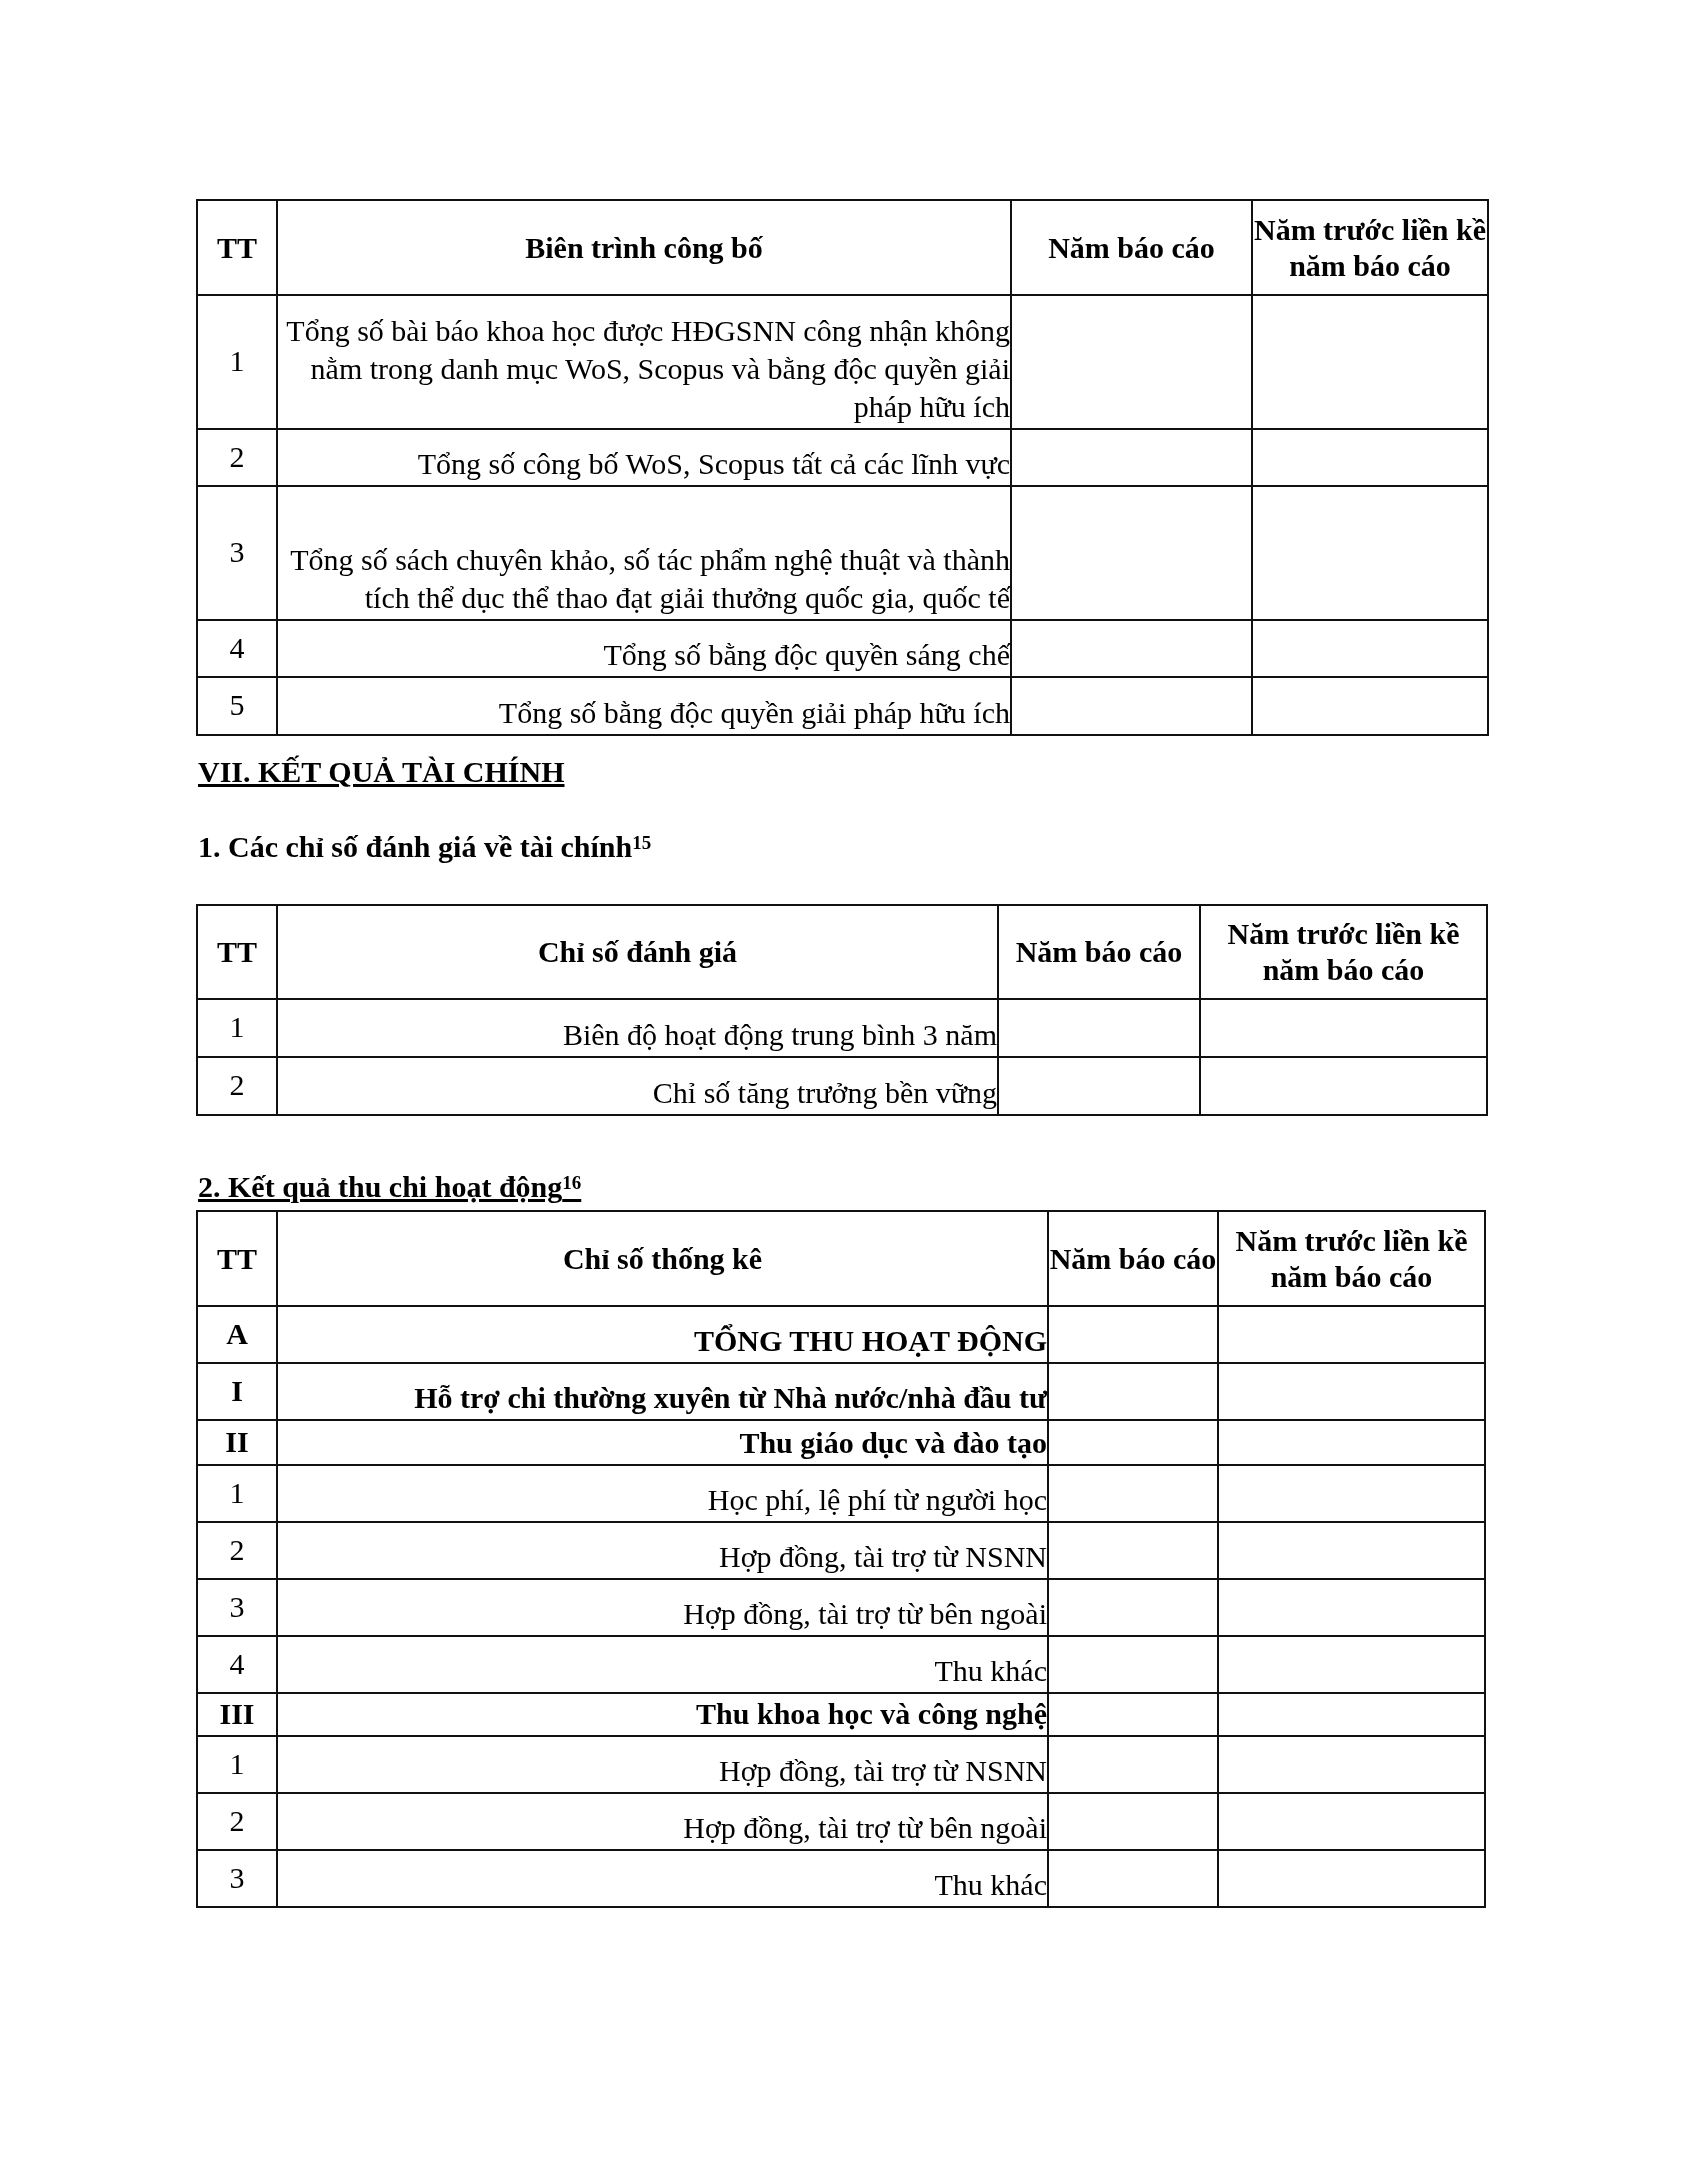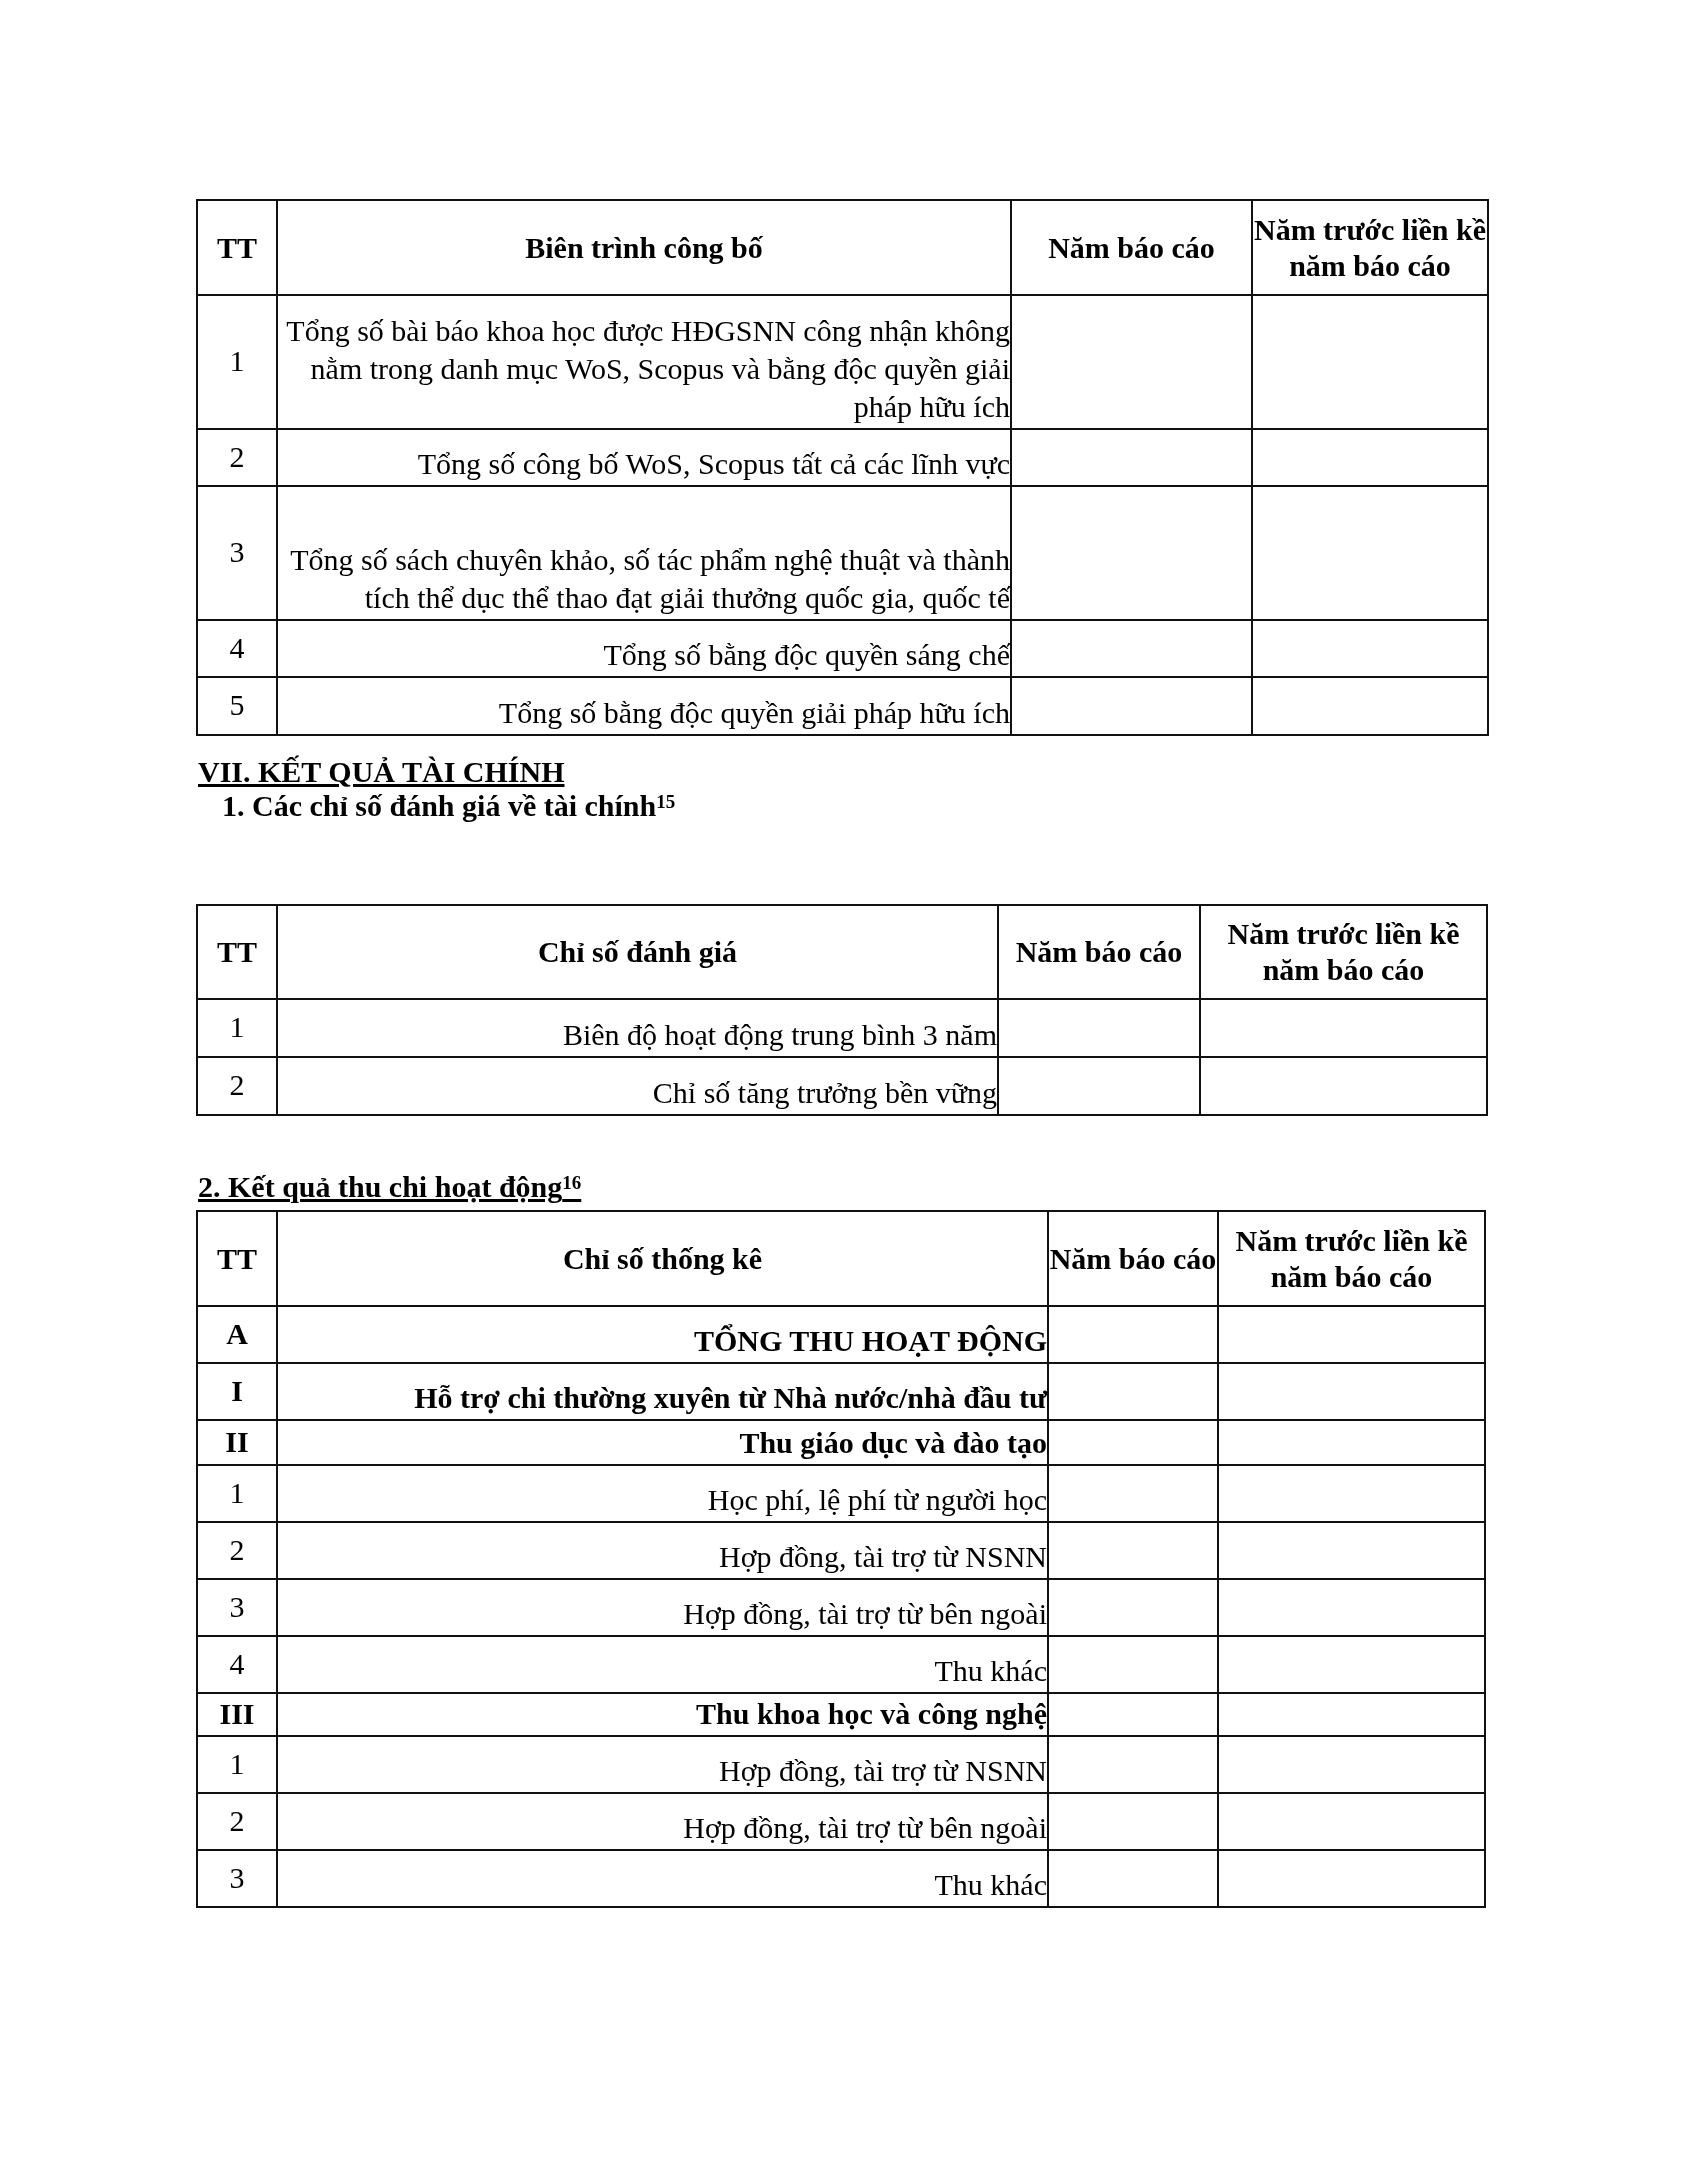--- a/index.html
+++ b/index.html
@@ -60,21 +60,21 @@
     <td class="tt">5</td>
     <td class="txt">Tổng số bằng độc quyền giải pháp hữu ích</td>
     <td></td>
     <td></td>
   </tr>
 </tbody>
   </table>
 
 <div class="heading" style="top:754px;text-decoration:underline;">VII. KẾT QUẢ TÀI CHÍNH</div>
 
-<div class="heading" style="top:788px;margin-left:24px;">
+<div class="heading" style="top:829px;">
   <span>1. Các chỉ số đánh giá về tài chính</span><sup>15</sup>
 </div>
 
 <table style="left:196px; top:904px; width:1290px;">
   <colgroup>
       <col style="width:80px">
       <col style="width:721px">
       <col style="width:202px">
       <col style="width:287px">
     </colgroup>

